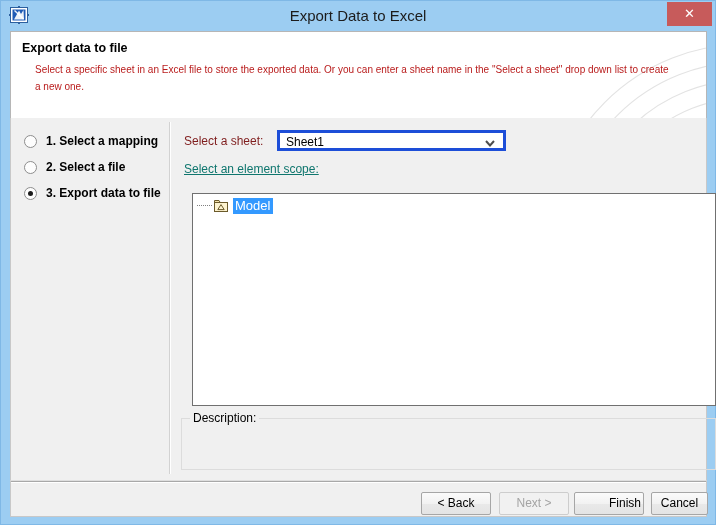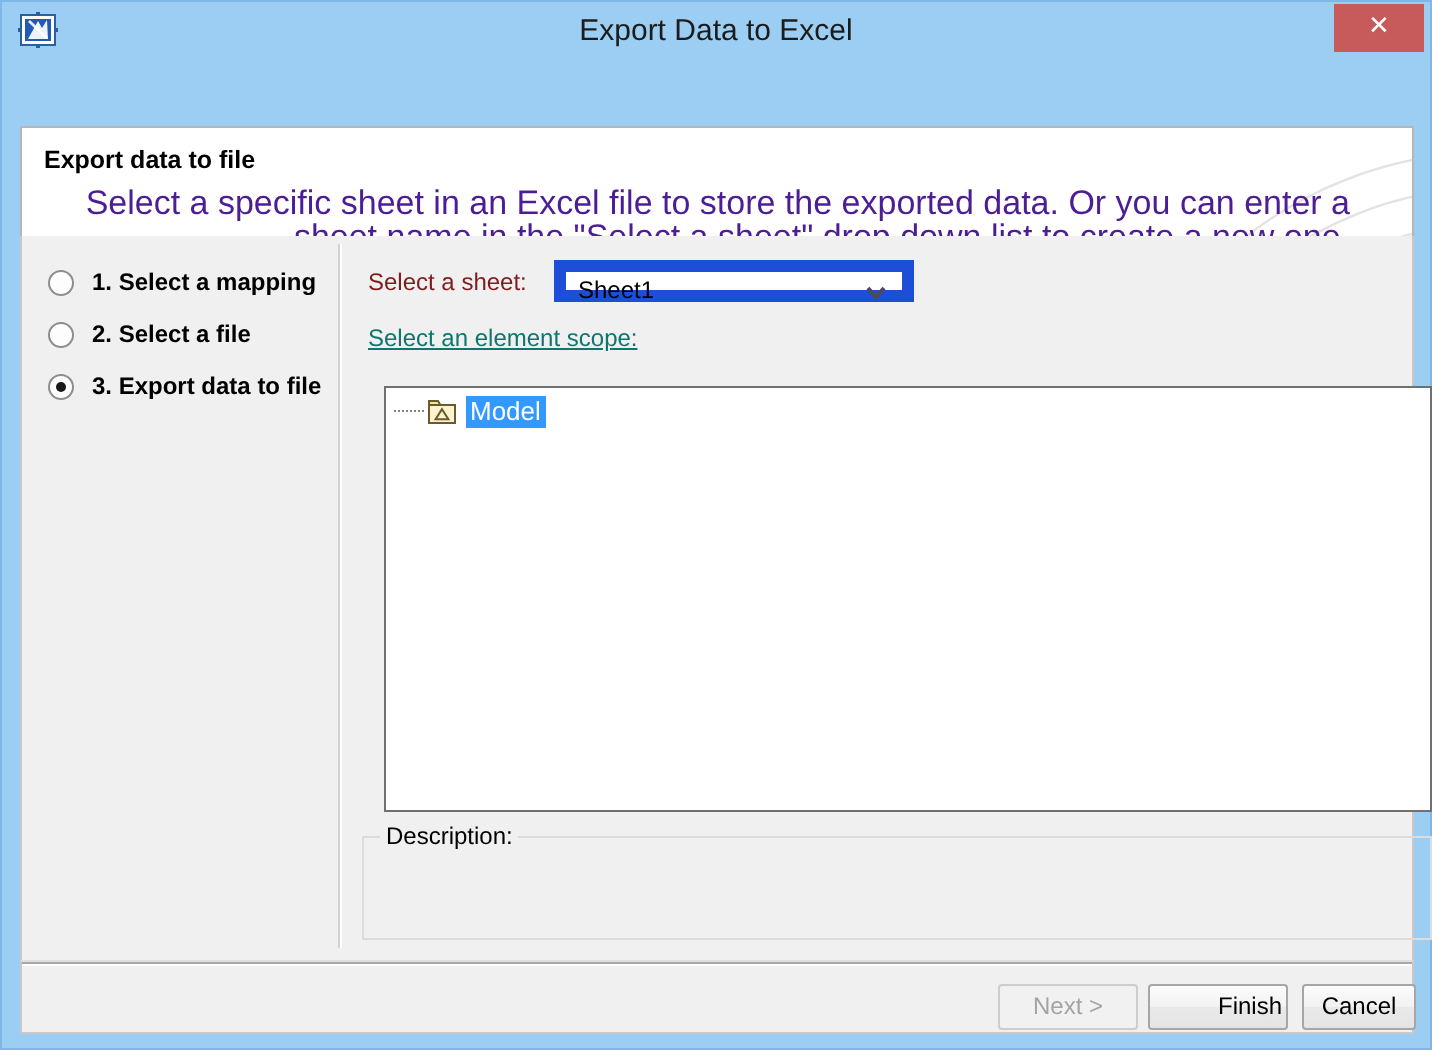--- a/index.html
+++ b/index.html
@@ -73,45 +73,43 @@
   
   #header {
     position: absolute;
     left: 9px; top: 30px;
     width: 697px;
     height: 94px;
     background: #ffffff;
     border: 1px solid #b6b6b6;
     box-sizing: border-box;
     overflow: hidden;
-    margin-top: 32px;
   }
   #header-decor {
     position: absolute;
     right: -40px;
     bottom: -120px;
     width: 300px;
     height: 250px;
     pointer-events: none;
   }
   #header-title {
     position: absolute;
     left: 11px; top: 9px;
     font-size: 12.5px;
     font-weight: bold;
     color: #000000;
   }
   #header-desc {
     position: absolute;
     left: 24px; top: 29px;
     width: 640px;
-    font-size: 17px;
-    color: #4c1d95;
+    font-size: 10px;
+    color: #b91c1c;
     line-height: 17px;
-    text-align: right;
   }
 
   
   #body {
     position: absolute;
     left: 9px; top: 117px;
     width: 697px;
     height: 362px;
     background: #f0f0f0;
     border-left: 1px solid #c8c8c8;
@@ -180,23 +178,23 @@
   #sheet-label {
     position: absolute;
     left: 11px; top: 16px;
     font-size: 12px;
     color: #7f1d1d;
     white-space: nowrap;
   }
   #sheet-combo {
     position: absolute;
     left: 104px; top: 12px;
-    width: 180px; height: 21px;
+    width: 229px; height: 21px;
     background: #ffffff;
-    border: 6px solid #1d4ed8;
+    border: 3px solid #1d4ed8;
     box-sizing: border-box;
   }
   #sheet-value {
     position: absolute;
     left: 6px; top: 0;
     height: 19px;
     line-height: 19px;
     font-size: 12px;
     color: #000000;
     white-space: nowrap;
@@ -415,18 +413,19 @@
       <div id="description-group">
         <span id="description-legend">Description:</span>
         <div style="position:absolute;left:10px;top:10px;font-size:12px;color:#000;"></div>
       </div>
 
     </div>
   </div>
 
   <div id="footer">
     <div id="footer-topline"></div>
+    <button class="btn" id="btn-back">&lt; Back</button>
     <button class="btn disabled" id="btn-next" disabled="">Next &gt;</button>
     <button class="btn" id="btn-finish">Finish</button>
     <button class="btn" id="btn-cancel">Cancel</button>
   </div>
 
 </div>
 
 </body></html>

